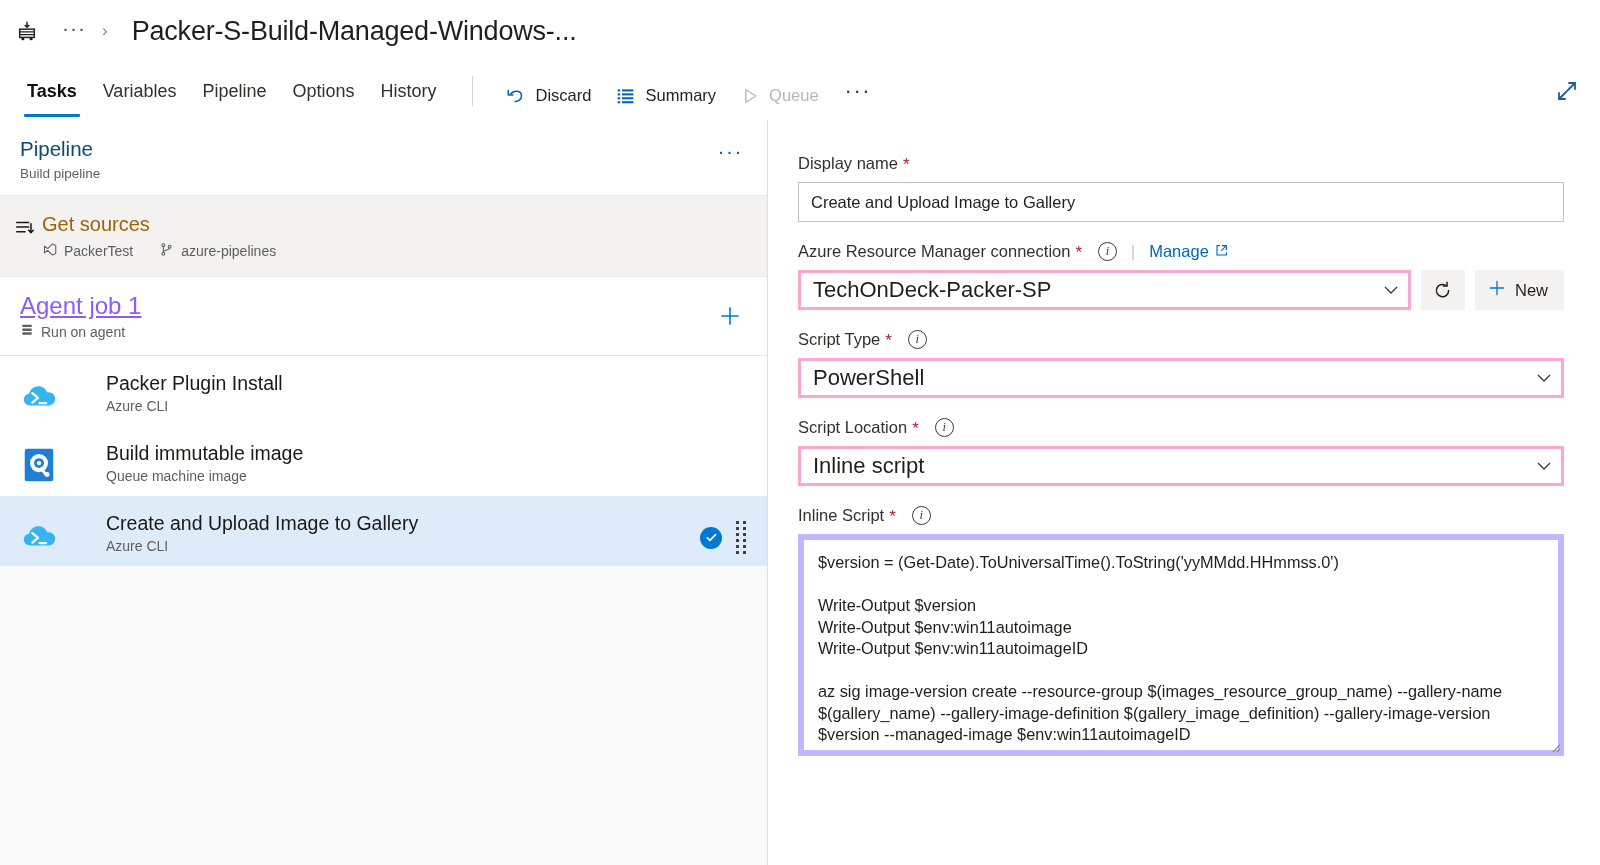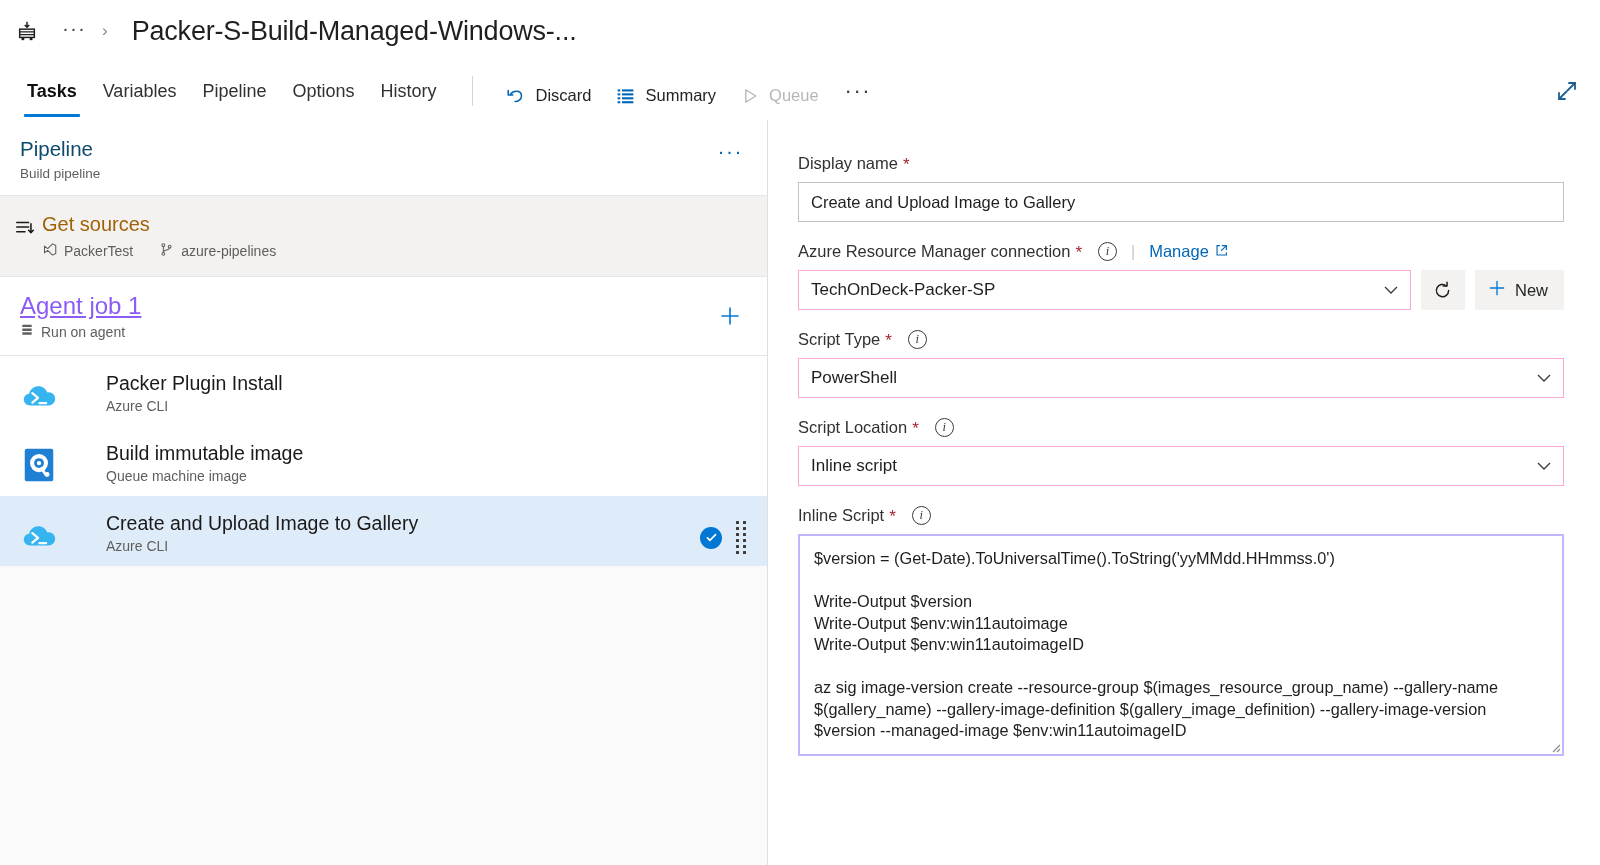--- a/index.html
+++ b/index.html
@@ -178,45 +178,45 @@
     width: 100%; height: 40px;
     border: 1px solid #c4c2c0; background: #fff;
     font-size: 16.5px; color: #201f1e;
     padding: 0 12px;
     font-family: "Liberation Sans", sans-serif;
     outline: none;
   }
   .select-wrap { position: relative; width: 100%; }
   .select-box {
     width: 100%; height: 40px;
-    border: 1px solid #f9a8d4; background: #fff;
+    border: 3px solid #f9a8d4; background: #fff;
     display: flex; align-items: center;
     padding: 0 36px 0 12px;
-    font-size: 17px; color: #201f1e; cursor: pointer;
+    font-size: 22px; color: #201f1e; cursor: pointer;
   }
   .select-chevron {
     position: absolute; right: 12px; top: 50%; transform: translateY(-50%);
     pointer-events: none; display: flex;
   }
   .conn-row { display: flex; align-items: stretch; gap: 10px; }
   .conn-row .select-wrap { flex: 1; }
   .icon-btn {
     width: 44px; height: 40px; background: #f3f2f1;
     display: flex; align-items: center; justify-content: center;
     cursor: pointer;
   }
   .new-btn {
     height: 40px; background: #f3f2f1; padding: 0 16px 0 12px;
     display: flex; align-items: center; gap: 8px;
     font-size: 16.5px; color: #242424; cursor: pointer; white-space: nowrap;
   }
   .script-area-wrap { position: relative; }
   .script-area {
     width: 100%; height: 222px;
-    border: 2px solid #c4b5fd; background: #fff;
+    border: 6px solid #c4b5fd; background: #fff;
     padding: 12px 14px;
     font-family: "Liberation Sans", sans-serif;
     font-size: 16.3px; line-height: 21.5px; color: #201f1e;
     resize: none; outline: none; overflow: hidden;
     white-space: pre-wrap; word-break: break-word;
   }
   .resize-grip {
     position: absolute; right: 3px; bottom: 3px;
     width: 14px; height: 14px; pointer-events: none;
   }

